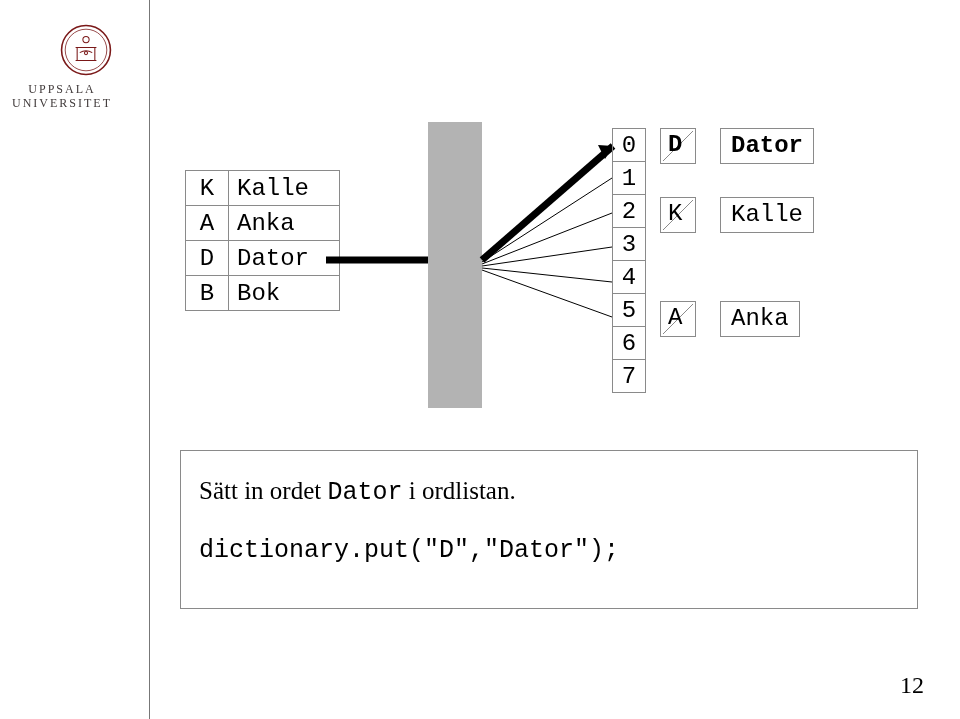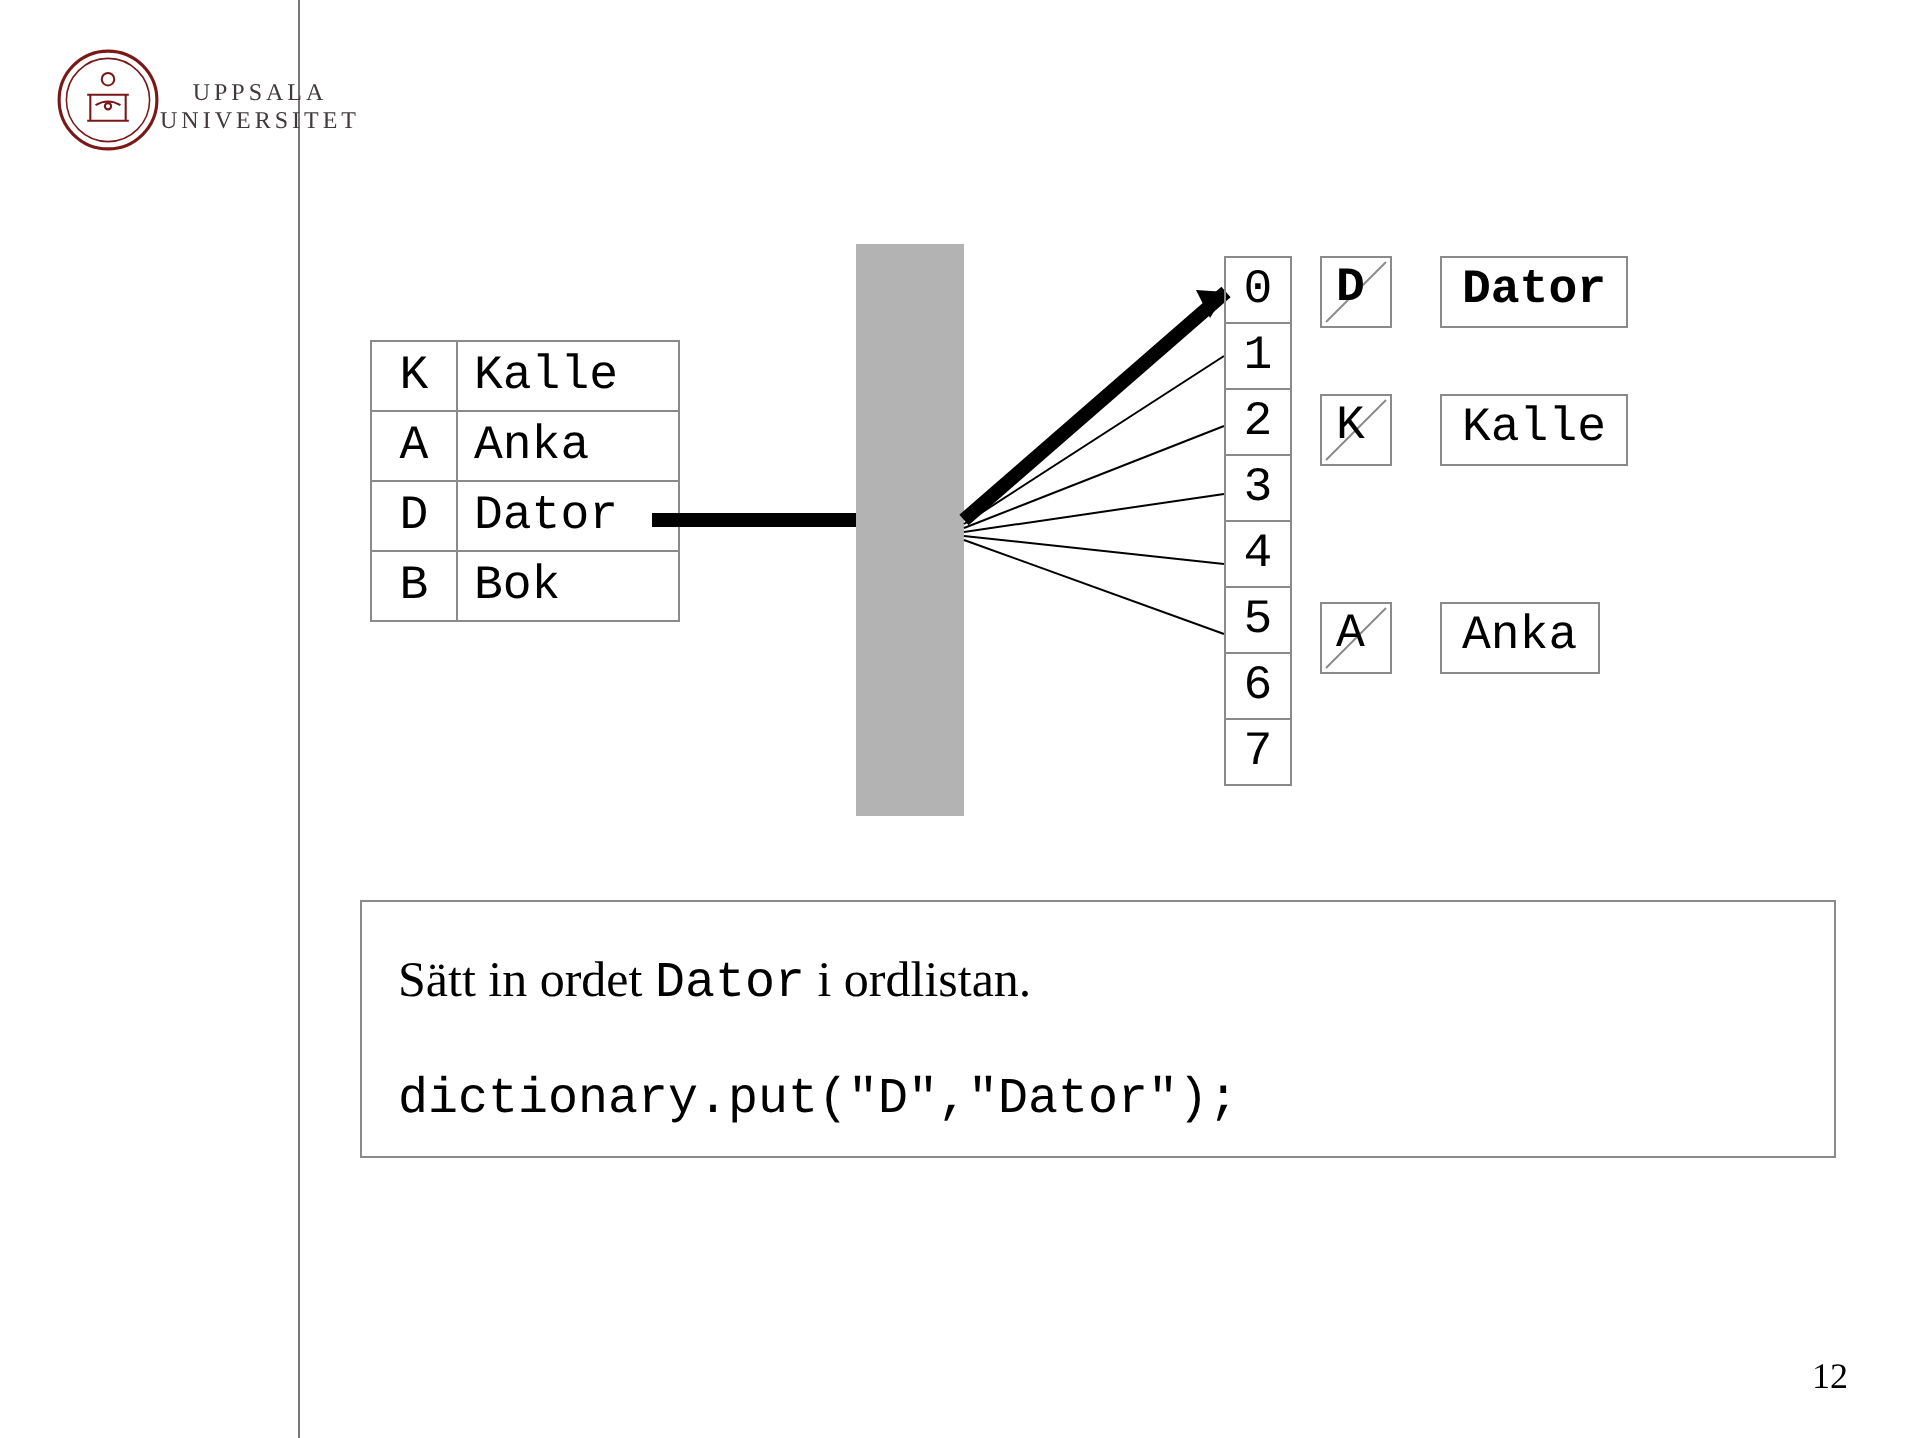--- a/index.html
+++ b/index.html
@@ -1,22 +1,22 @@
 <!DOCTYPE html>
 <html><head>
   <meta charset="utf-8">
   <style>
     html,body{margin:0;padding:0;width:960px;height:719px;background:#fff;font-family:"Times New Roman",Times,serif;color:#000}
     .page{position:relative;width:960px;height:719px;overflow:hidden}
     .sidebar{position:absolute;left:0;top:0;width:149px;height:719px;border-right:1px solid #777}
-    .logo{position:absolute;left:28px;top:24px;display:flex;flex-direction:row;align-items:center}
+    .logo{position:absolute;left:12px;top:24px;display:flex;flex-direction:column;align-items:flex-end}
     .seal{width:52px;height:52px}
     .uni{margin-top:6px;font-family:Georgia,"Times New Roman",serif;font-size:12px;letter-spacing:2px;color:#403a3a;text-align:center;line-height:14px}
     .title{position:absolute;left:180px;top:40px;font-size:34px}
-    .pagenum{position:absolute;right:36px;bottom:20px;font-size:18px}
+    .pagenum{position:absolute;right:36px;bottom:20px;font-size:24px}
 
     
     .left-table{position:absolute;left:185px;top:170px;border-collapse:collapse}
     .left-table td{border:1px solid #8a8a8a;font-family:"Courier New",monospace;font-size:24px;padding:2px 8px;height:30px}
     .left-table td.key{width:26px;text-align:center}
     .left-table td.val{width:94px}
 
     
     .hashbox{position:absolute;left:428px;top:122px;width:54px;height:286px;background:#b3b3b3}
 
@@ -27,21 +27,21 @@
     
     .bucket{border:1px solid #8a8a8a;background:#fff;position:absolute;width:34px;height:34px}
     .bucket svg{position:absolute;inset:0}
     .bucket-label{position:absolute;font-family:"Courier New",monospace;font-size:24px}
     .value-box{position:absolute;border:1px solid #8a8a8a;background:#fff;font-family:"Courier New",monospace;font-size:24px;padding:0 10px;height:34px;line-height:34px}
 
     
     svg.lines{position:absolute;left:0;top:0;width:960px;height:719px;pointer-events:none}
 
     
-    .caption{position:absolute;left:180px;top:450px;width:700px;border:1px solid #8a8a8a;padding:20px 18px 8px 18px;font-size:25px;line-height:1.6}
+    .caption{position:absolute;left:180px;top:450px;width:700px;border:1px solid #8a8a8a;padding:20px 18px 37px 18px;font-size:25px;line-height:1.6}
     .caption .mono{font-family:"Courier New",monospace}
   </style>
 </head>
 <body>
 
 <div class="page">
 
   <div class="sidebar">
     <div class="logo">
       <svg class="seal" viewBox="0 0 100 100">

